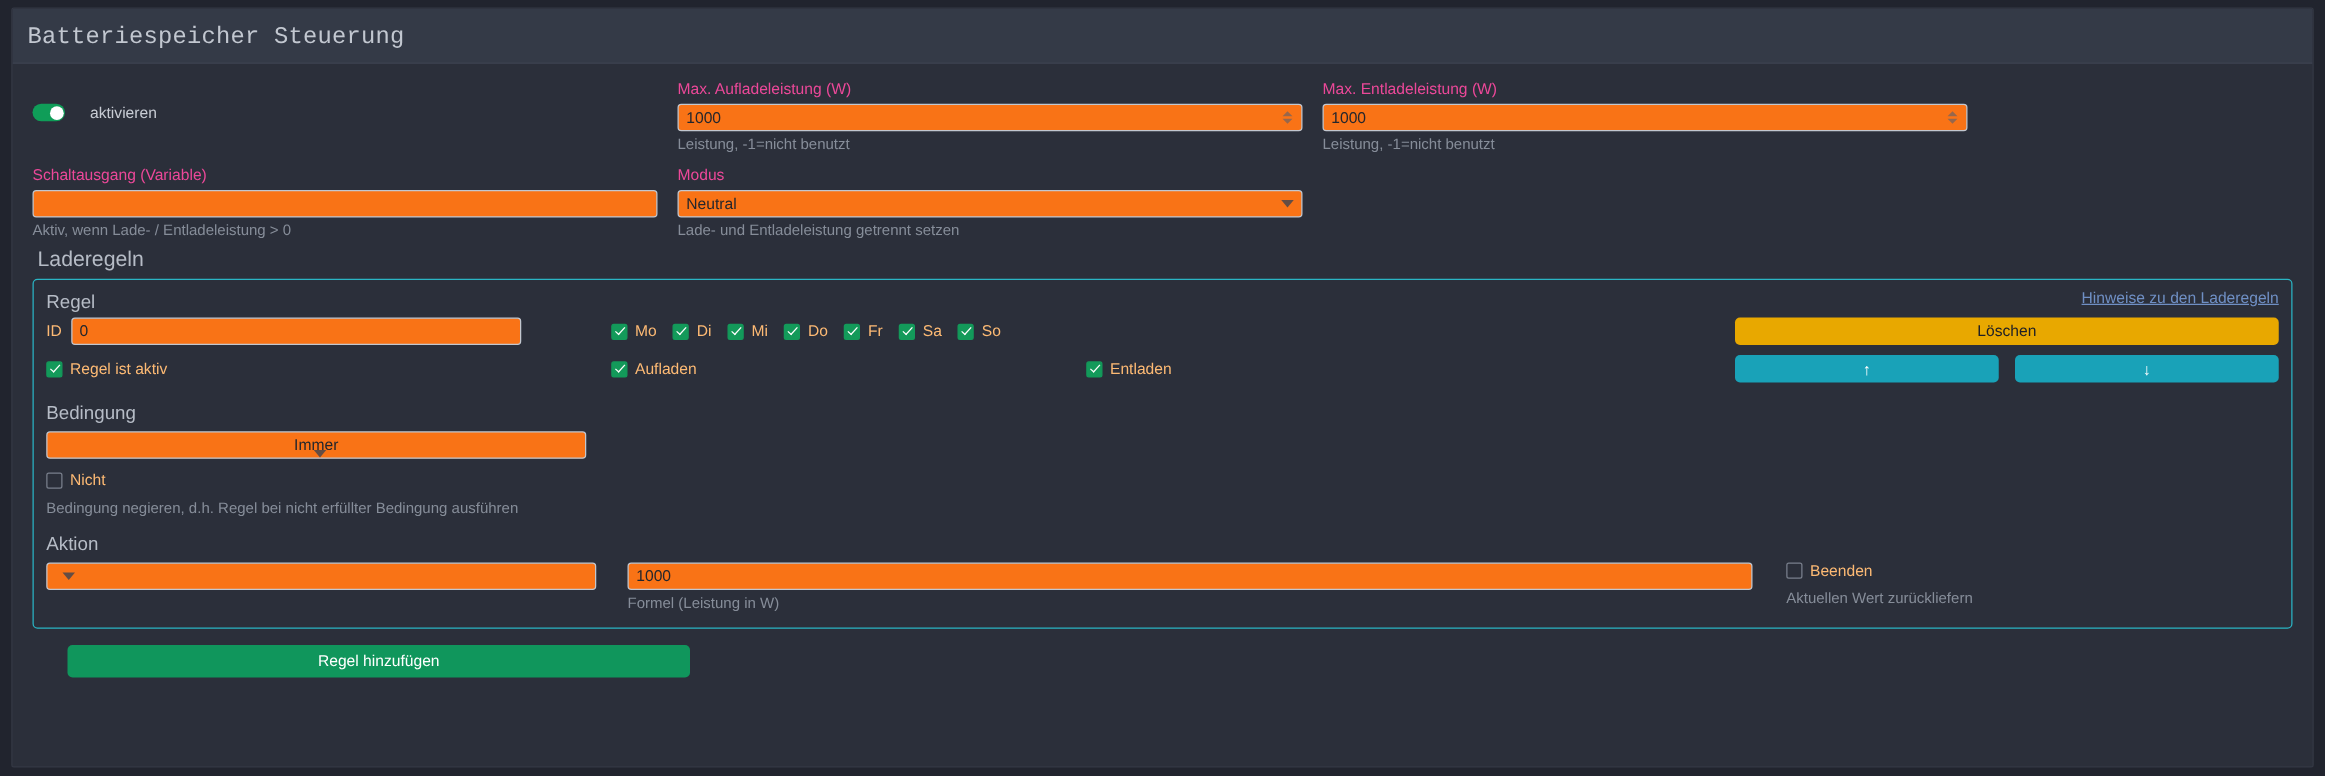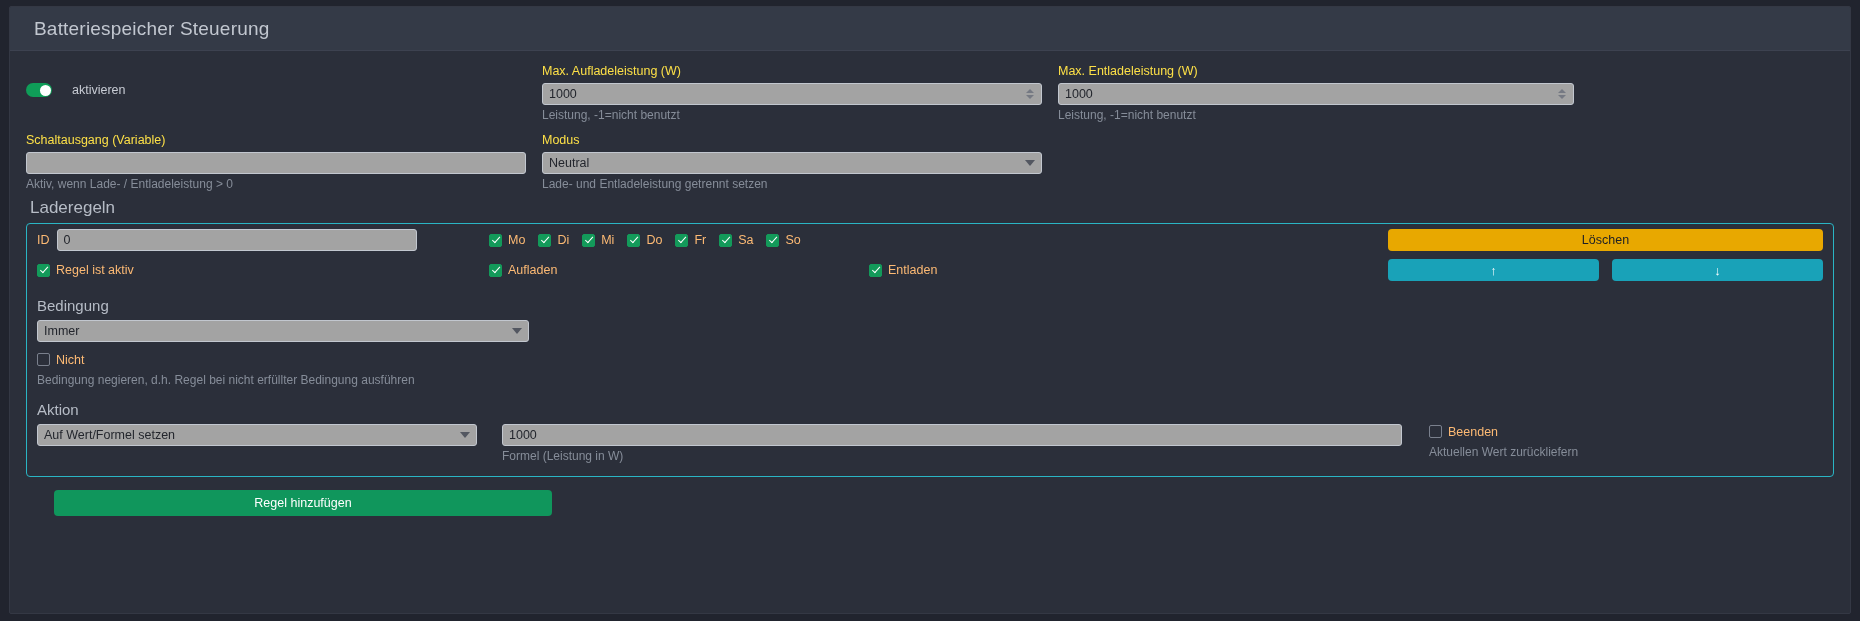--- a/index.html
+++ b/index.html
@@ -24,50 +24,51 @@
     border-radius: 2px;
     width: 1842px;
     height: 608px;
     overflow: hidden;
   }
   .card-header {
     background: #343a47;
     height: 44px;
     display: flex;
     align-items: center;
-    padding: 0 24px;
+    padding: 0 12px;
     border-bottom: 1px solid #3d4250;
+    font-family: Liberation Mono, monospace;
   }
   .card-title {
     font-size: 19px;
     color: #c2c7d0;
     font-weight: 400;
     letter-spacing: .2px;
   }
   .card-body { padding: 12px 16px 0 16px; }
 
   
   .row { display: flex; }
   .field-label {
     font-size: 12.5px;
-    color: #fde047;
+    color: #ec4899;
     margin-bottom: 4px;
     display: block;
     line-height: 16px;
   }
   .hint {
     font-size: 12px;
     color: #868d99;
     margin-top: 3px;
     line-height: 15px;
   }
   .ctl {
     width: 100%;
     height: 22px;
-    background: #a3a3a3;
+    background: #f97316;
     border: 1px solid #c2c7cf;
     border-radius: 3px;
     color: #23262d;
     font-size: 12.5px;
     font-family: "Liberation Sans", sans-serif;
     padding: 0 6px;
     line-height: 20px;
     display: flex;
     align-items: center;
     position: relative;
@@ -246,20 +247,24 @@
           <div class="hint">Lade- und Entladeleistung getrennt setzen</div>
         </div>
 
         <div style="width:516px;"></div>
       </div>
 
       <div class="section-title">Laderegeln</div>
 
       <div class="rule-box">
 
+        <div class="rule-head">
+          <span class="sub-title">Regel</span>
+          <span class="link">Hinweise zu den Laderegeln</span>
+        </div>
 
         <div class="row" style="align-items:center; margin-top:-2px;">
 
           <div style="display:flex; align-items:center; gap:7px; width:380px;">
             <span class="cb-label">ID</span>
             <input class="ctl" type="text" style="width: 424px;" value="0">
           </div>
 
           <div style="display:flex; align-items:center; gap:13px; margin-left:72px;">
             <span class="cb-wrap">
@@ -313,39 +318,38 @@
           </span>
 
           <div style="display:flex; gap:13px; margin-left:auto;">
             <button class="btn btn-info arrow" style="width:211px;">↑</button>
             <button class="btn btn-info arrow" style="width:211px;">↓</button>
           </div>
         </div>
 
         <div class="sub-title" style="margin-top:16px;">Bedingung</div>
 
-        <div class="ctl" style="width:492px;">
+        <div class="ctl" style="width:432px;flex-direction:column;">
           <span class="val">Immer</span>
           <span class="chev"></span>
         </div>
 
         <div style="margin-top:10px;">
           <span class="cb-wrap">
             <span class="cb off"></span>
             <span class="cb-label">Nicht</span>
           </span>
           <div class="hint">Bedingung negieren, d.h. Regel bei nicht erfüllter Bedingung ausführen</div>
         </div>
 
         <div class="sub-title" style="margin-top:13px;">Aktion</div>
 
         <div class="row" style="align-items:flex-start;">
 
           <div class="ctl" style="width:440px; flex:none;">
-            <span class="val">Auf Wert/Formel setzen</span>
             <span class="chev"></span>
           </div>
 
           <div style="margin-left:25px; width:900px;">
             <input class="ctl" type="text" value="1000" style="">
             <div class="hint">Formel (Leistung in W)</div>
           </div>
 
           <div style="margin-left:27px;">
             <span class="cb-wrap">

